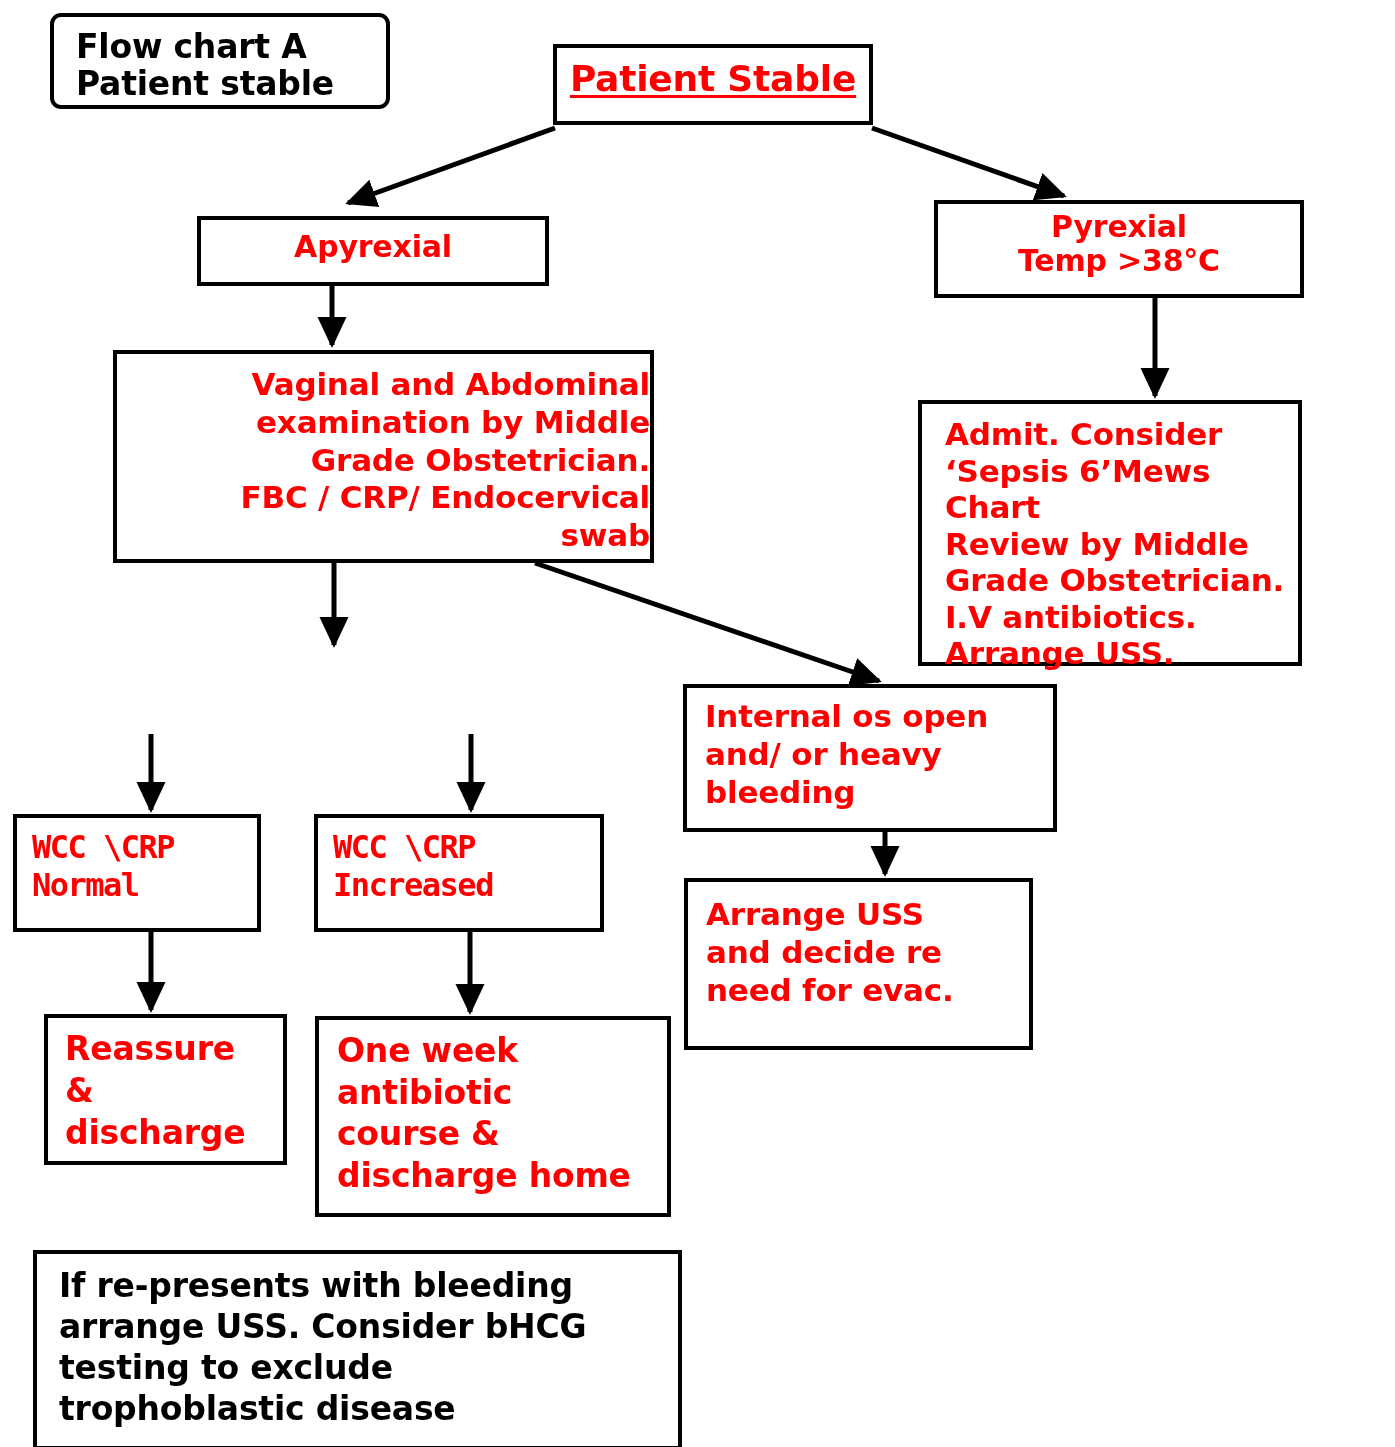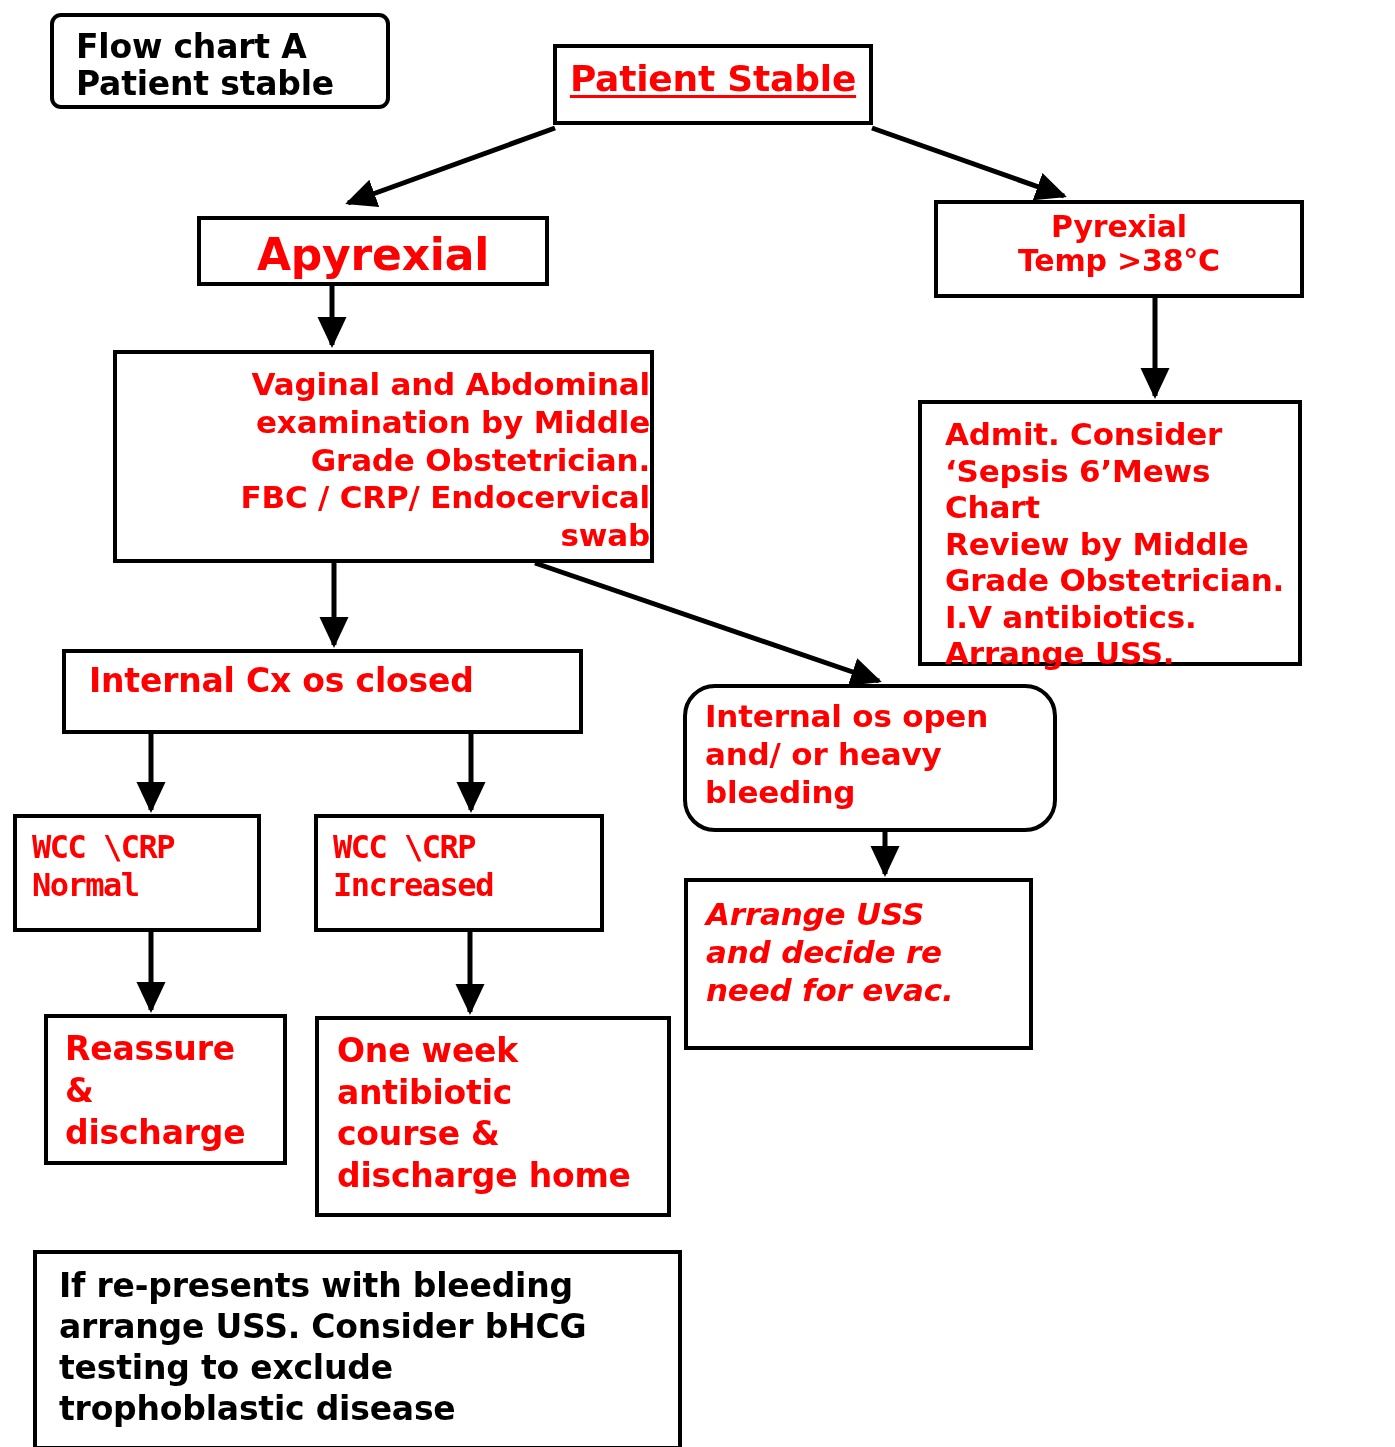--- a/index.html
+++ b/index.html
@@ -33,46 +33,46 @@
   }
   
   #n-legend       { left: 50px;  top: 13px;   width: 340px; height: 96px; border-radius: 11px; }
   #n-legend .txt  { top: 12px;  padding-left: 22px; color: #000000; font-size: 33px; text-align: left; }
 
   #n-root         { left: 553px; top: 44px;   width: 320px; height: 81px; }
   #n-root .txt    { top: 11px;  color: #ff0000; font-size: 36px; text-align: center;
                     text-decoration: underline; text-underline-offset: 4px; }
 
   #n-apyrexial    { left: 197px; top: 216px;  width: 352px; height: 70px; }
-  #n-apyrexial .txt { top: 10px; color: #ff0000; font-size: 44px; text-align: center; }
+  #n-apyrexial .txt { top: 10px; color: #ff0000; font-size: 30px; text-align: center; }
 
   #n-pyrexial     { left: 934px; top: 200px;  width: 370px; height: 98px; }
   #n-pyrexial .txt{ top: 6px;   color: #ff0000; font-size: 30px; text-align: center; }
 
   #n-exam         { left: 113px; top: 350px;  width: 541px; height: 213px; }
   #n-exam .txt    { top: 12px;  padding-left: 22px; color: #ff0000; font-size: 31px; text-align: right; line-height: 1.22; }
 
   #n-admit        { left: 918px; top: 400px;  width: 384px; height: 266px; }
   #n-admit .txt   { top: 12px;  padding-left: 23px; color: #ff0000; font-size: 31px; text-align: left; line-height: 1.18; }
 
   #n-closed       { left: 62px;  top: 649px;  width: 521px; height: 85px; }
   #n-closed .txt  { top: 10px;  padding-left: 23px; color: #ff0000; font-size: 33px; text-align: left; }
 
-  #n-osopen       { left: 683px; top: 684px;  width: 374px; height: 148px; border-radius: 32px; }
+  #n-osopen       { left: 683px; top: 684px;  width: 374px; height: 148px; }
   #n-osopen .txt  { top: 10px;  padding-left: 18px; color: #ff0000; font-size: 31px; text-align: left; line-height: 1.22; }
 
   #n-wccnormal    { left: 13px;  top: 814px;  width: 248px; height: 118px; }
   #n-wccnormal .txt { top: 10px; padding-left: 15px; color: #ff0000; font-size: 32px; text-align: left;
                       font-family: "DejaVu Sans Mono", monospace; letter-spacing: -1.5px; line-height: 1.2; }
 
   #n-wccinc       { left: 314px; top: 814px;  width: 290px; height: 118px; }
   #n-wccinc .txt  { top: 10px;  padding-left: 15px; color: #ff0000; font-size: 32px; text-align: left;
                     font-family: "DejaVu Sans Mono", monospace; letter-spacing: -1.5px; line-height: 1.2; }
 
-  #n-uss          { left: 684px; top: 878px;  width: 349px; height: 172px; font-style: italic; }
+  #n-uss          { left: 684px; top: 878px;  width: 349px; height: 172px; }
   #n-uss .txt     { top: 14px;  padding-left: 18px; color: #ff0000; font-size: 31px; text-align: left; line-height: 1.22; }
 
   #n-reassure     { left: 44px;  top: 1014px; width: 243px; height: 151px; }
   #n-reassure .txt{ top: 10px;  padding-left: 17px; color: #ff0000; font-size: 33px; text-align: left; line-height: 1.28; }
 
   #n-antibiotic   { left: 315px; top: 1016px; width: 356px; height: 201px; }
   #n-antibiotic .txt { top: 10px; padding-left: 18px; color: #ff0000; font-size: 33px; text-align: left; line-height: 1.26; }
 
   #n-represent    { left: 33px;  top: 1250px; width: 649px; height: 200px; }
   #n-represent .txt { top: 12px; padding-left: 22px; color: #000000; font-size: 33px; text-align: left; line-height: 1.24; }
@@ -150,23 +150,20 @@
 
   <div class="node" id="n-admit">
     <div class="txt">Admit. Consider
 ‘Sepsis 6’Mews Chart
 Review by Middle
 Grade Obstetrician.
 I.V antibiotics.
 Arrange USS.</div>
   </div>
 
-  <div class="node" id="n-closed">
-    <div class="txt">Internal Cx os closed</div>
-  </div>
 
   <div class="node" id="n-osopen">
     <div class="txt">Internal os open
 and/ or  heavy
 bleeding</div>
   </div>
 
   <div class="node" id="n-wccnormal">
     <div class="txt">WCC \CRP
 Normal</div>

